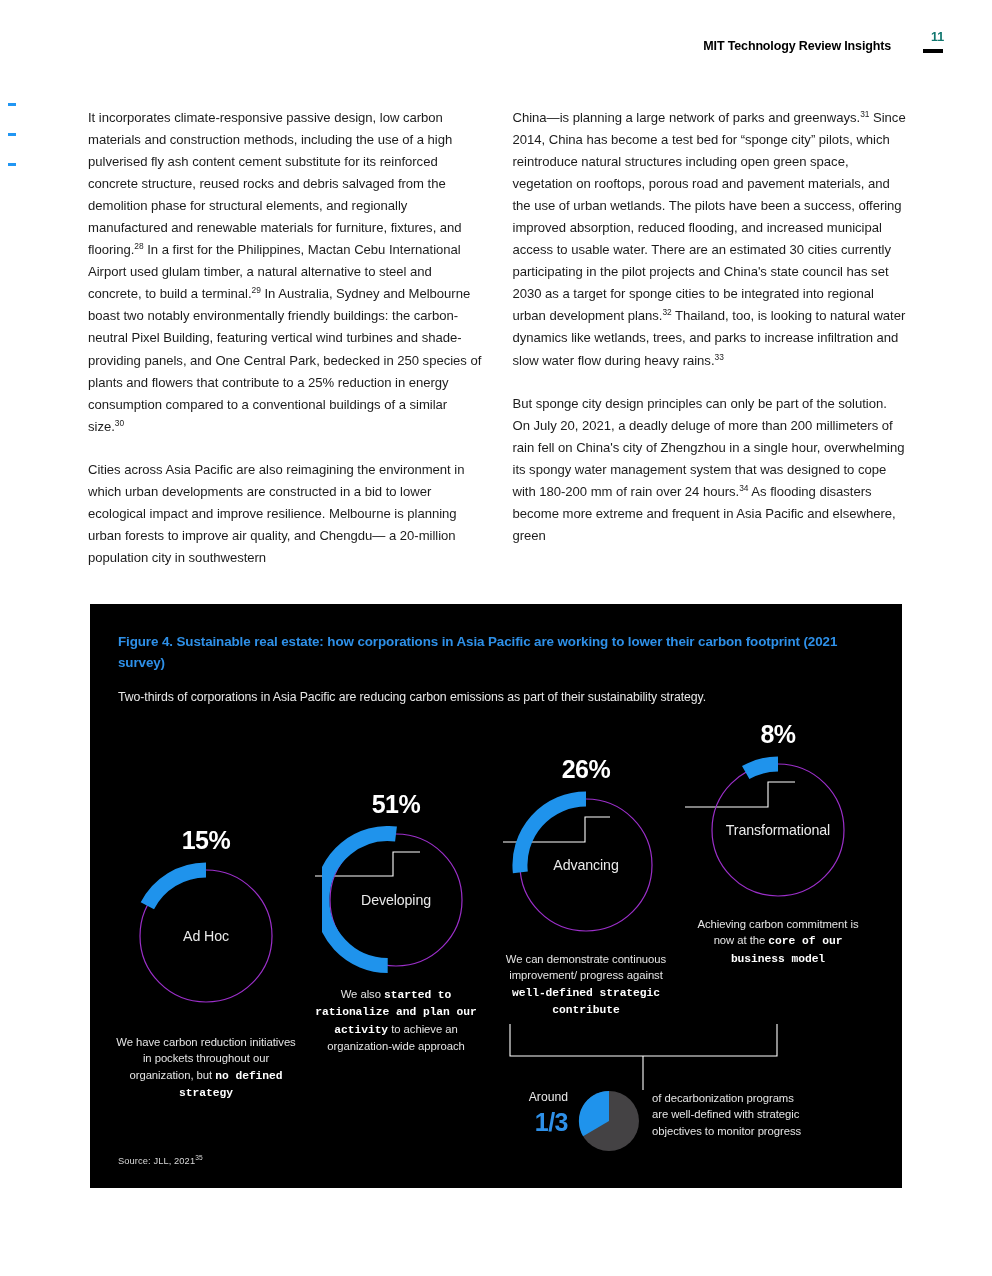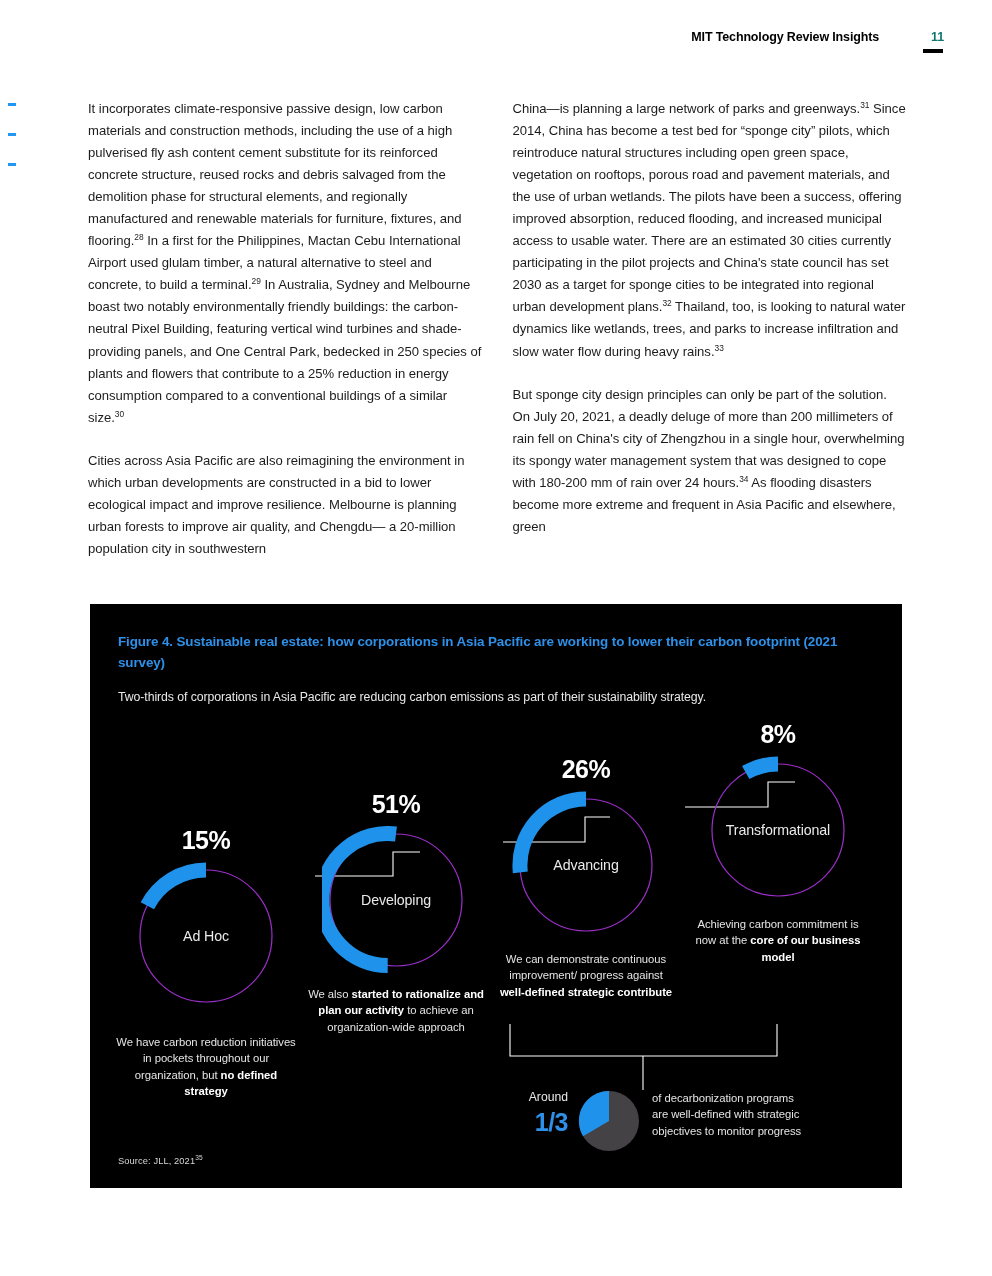--- a/index.html
+++ b/index.html
@@ -24,22 +24,22 @@
   .edge-mark.m1 { top: 103px; }
   .edge-mark.m2 { top: 133px; }
   .edge-mark.m3 { top: 163px; }
 
   
   .page-header {
     position: absolute;
     top: 30px;
     right: 47px;
     display: flex;
-    align-items: flex-start;
-    gap: 44px;
+    align-items: flex-end;
+    gap: 32px;
   }
   .header-title {
     font-size: 12.5px;
     font-weight: bold;
     letter-spacing: -0.15px;
     color: #000;
   }
   .page-number-wrap {
     position: relative;
     text-align: center;
@@ -56,21 +56,21 @@
     display: block;
     width: 20px;
     height: 3.5px;
     background: #000;
     margin-top: 5px;
   }
 
   
   .columns {
     position: absolute;
-    top: 98px;
+    top: 107px;
     left: 88px;
     width: 818px;
     display: flex;
     gap: 31px;
   }
   .col { width: 394px; }
   .col p {
     font-size: 13.1px;
     line-height: 22.05px;
     color: #1c1c1c;
@@ -161,21 +161,21 @@
   }
   .donut-caption {
     position: absolute;
     width: 100%;
     text-align: center;
     font-size: 11.3px;
     line-height: 16.4px;
     color: #e4e4e4;
     letter-spacing: -0.05px;
   }
-  .donut-caption b { font-weight: bold; color: #ffffff; }
+  .donut-caption b { font-weight: bold; color: #ffffff; font-family: Liberation Mono, monospace; }
 
   
   .fraction-block {
     position: absolute;
     left: 494px;
     top: 1075px;
     width: 330px;
     height: 105px;
   }
   .fraction-around {

